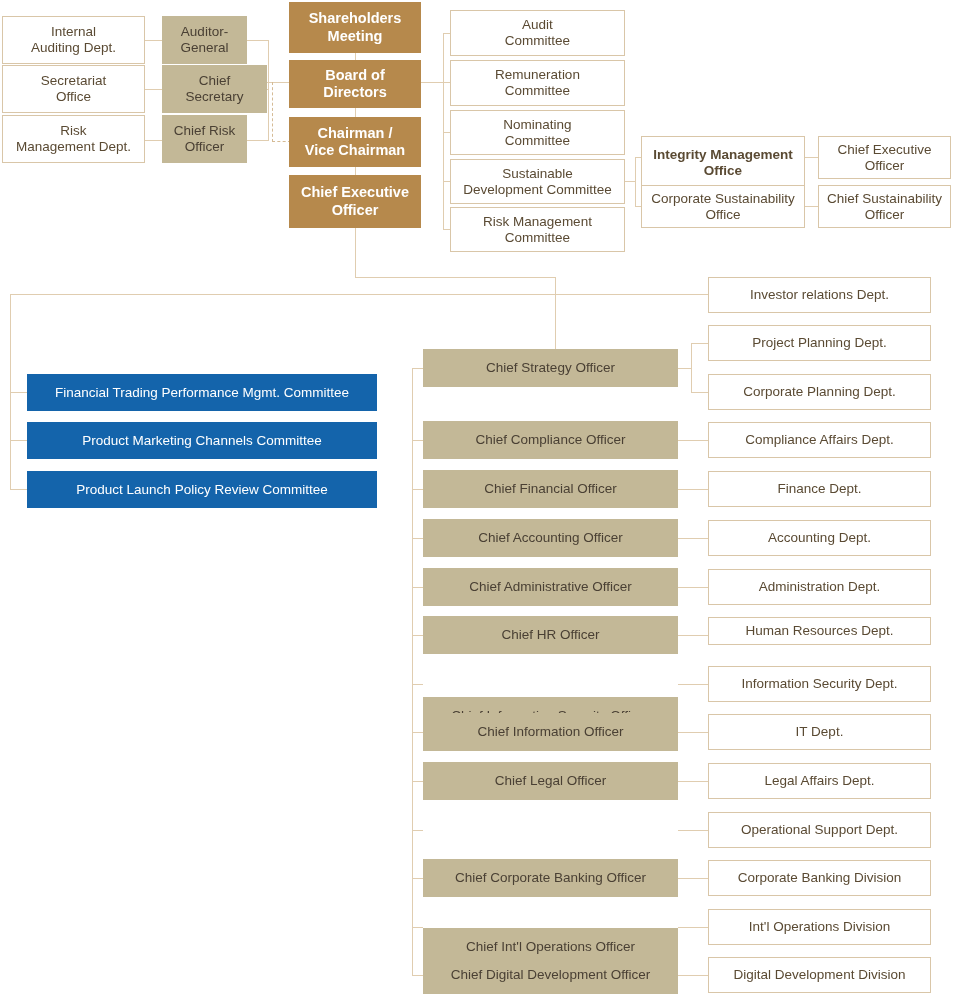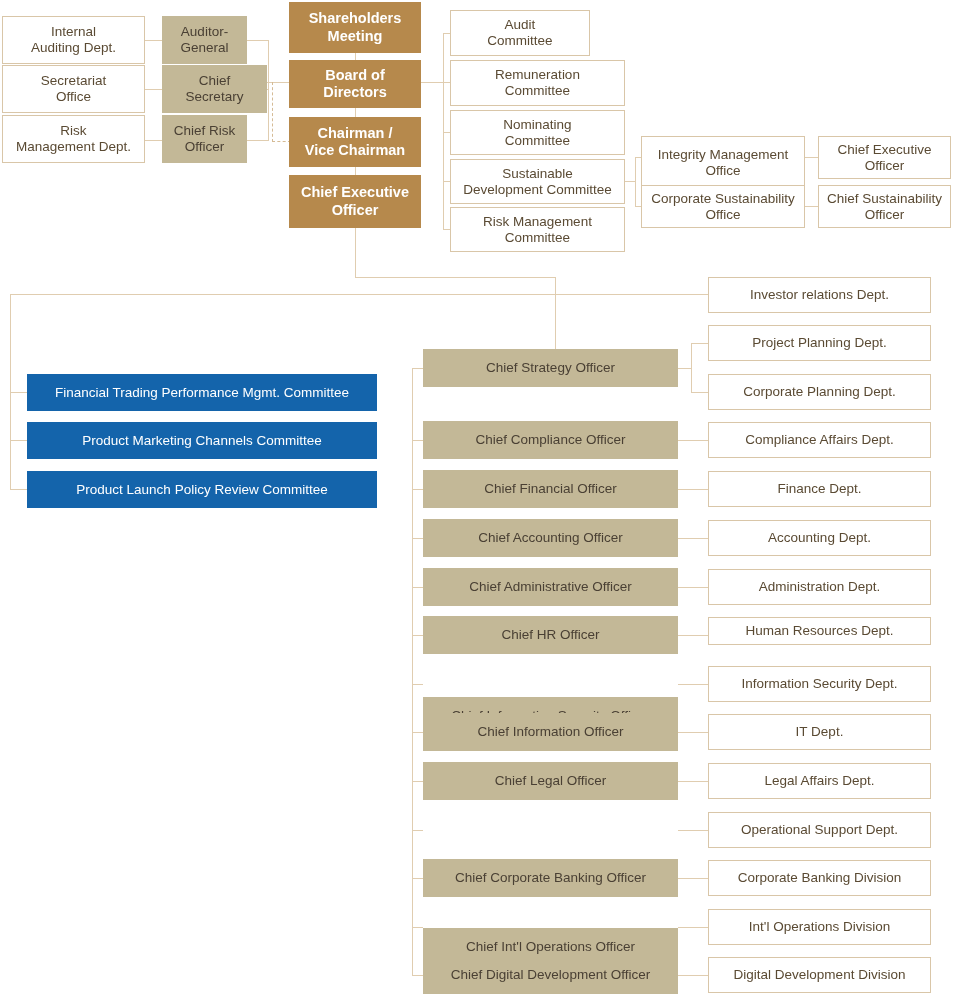--- a/index.html
+++ b/index.html
@@ -107,42 +107,42 @@
   </div>
   <div class="box gold" style="left:289px;top:117px;width:132px;height:50px;">
     <div><span>Chairman /</span><br>
          <span>Vice Chairman</span></div>
   </div>
   <div class="box gold" style="left:289px;top:175px;width:132px;height:53px;">
     <div><span>Chief Executive</span><br>
          <span>Officer</span></div>
   </div>
 
-  <div class="box white" style="left:450px;top:10px;width:140px;height:46px;justify-content:center;">
+  <div class="box white" style="left:450px;top:10px;width:175px;height:46px;justify-content:center;">
     <div><span>Audit</span><br>
          <span>Committee</span></div>
   </div>
   <div class="box white" style="left:450px;top:60px;width:175px;height:46px;">
     <div><span>Remuneration</span><br>
          <span>Committee</span></div>
   </div>
   <div class="box white" style="left:450px;top:110px;width:175px;height:45px;">
     <div><span>Nominating</span><br>
          <span>Committee</span></div>
   </div>
   <div class="box white" style="left:450px;top:159px;width:175px;height:45px;">
     <div><span>Sustainable</span><br>
          <span>Development Committee</span></div>
   </div>
   <div class="box white" style="left:450px;top:207px;width:175px;height:45px;">
     <div><span>Risk Management</span><br>
          <span>Committee</span></div>
   </div>
 
-  <div class="box white" style="left:641px;top:136px;width:164px;height:54px;">
+  <div class="box white" style="left:641px;top:136px;width:164px;height:54px;font-weight:bold;">
     <div><span>Integrity Management</span><br>
          <span>Office</span></div>
   </div>
   <div class="box white" style="left:641px;top:185px;width:164px;height:43px;">
     <div><span>Corporate Sustainability</span><br>
          <span>Office</span></div>
   </div>
   <div class="box white" style="left:818px;top:136px;width:133px;height:43px;">
     <div><span>Chief Executive</span><br>
          <span>Officer</span></div>

